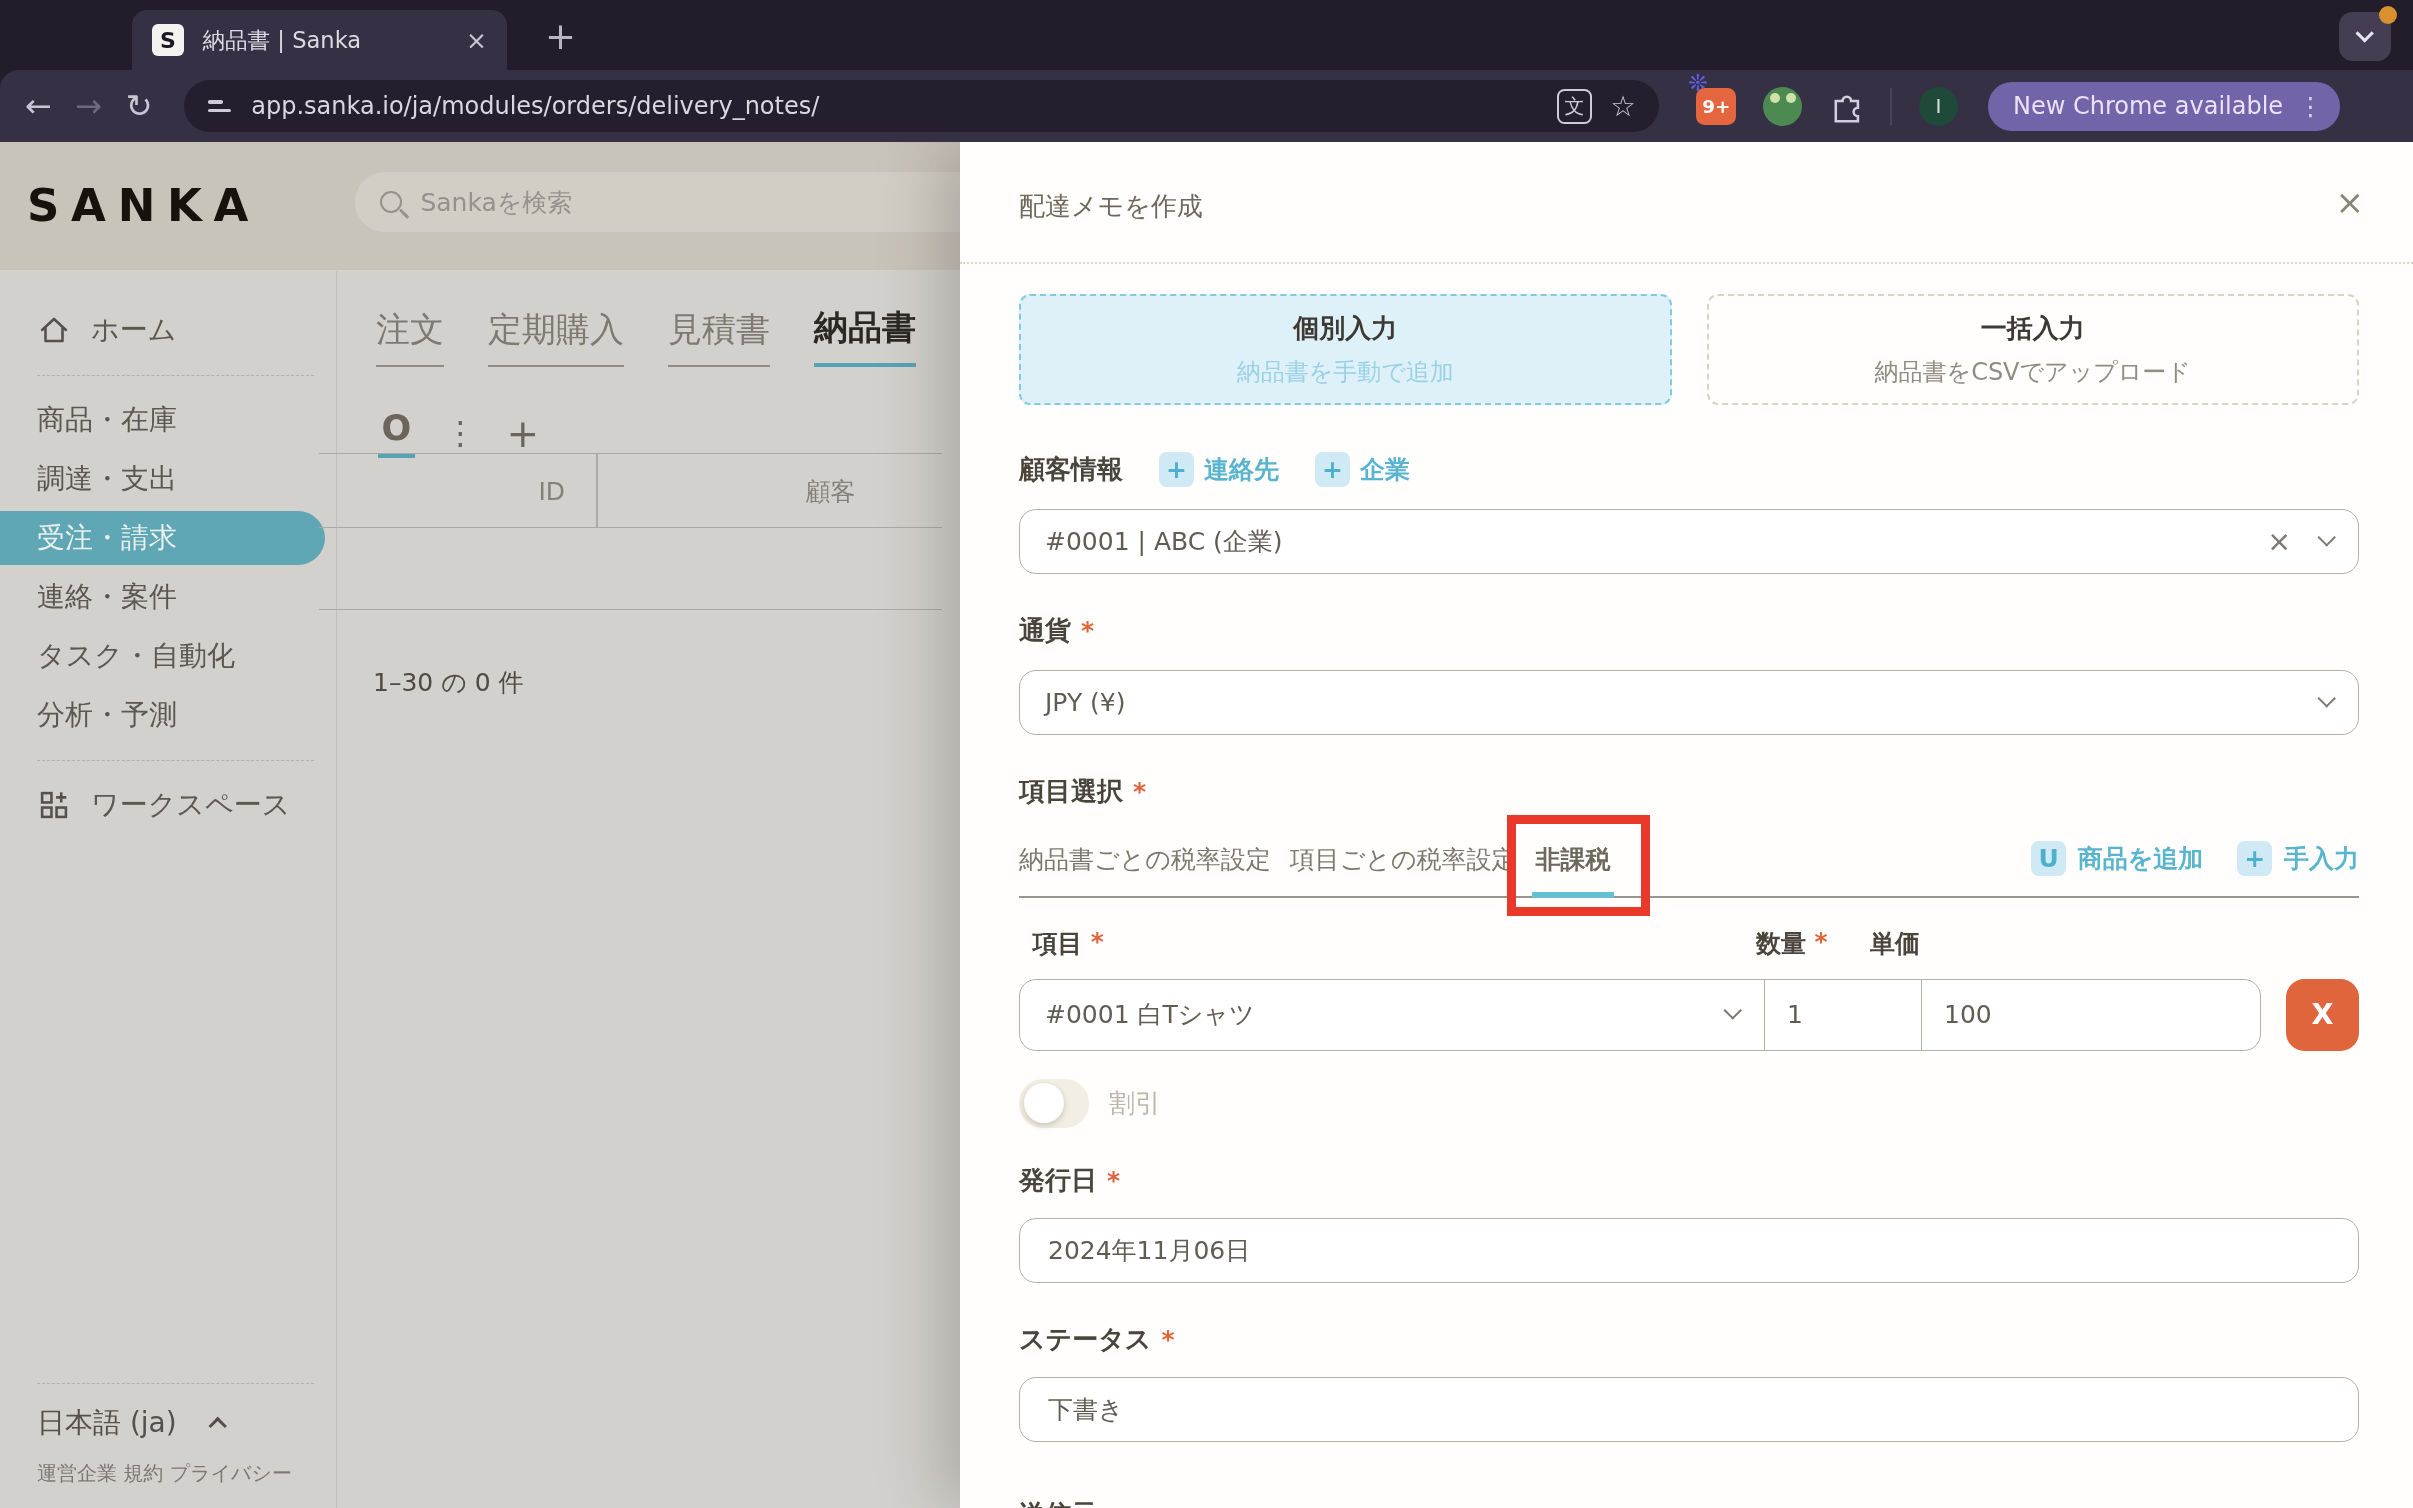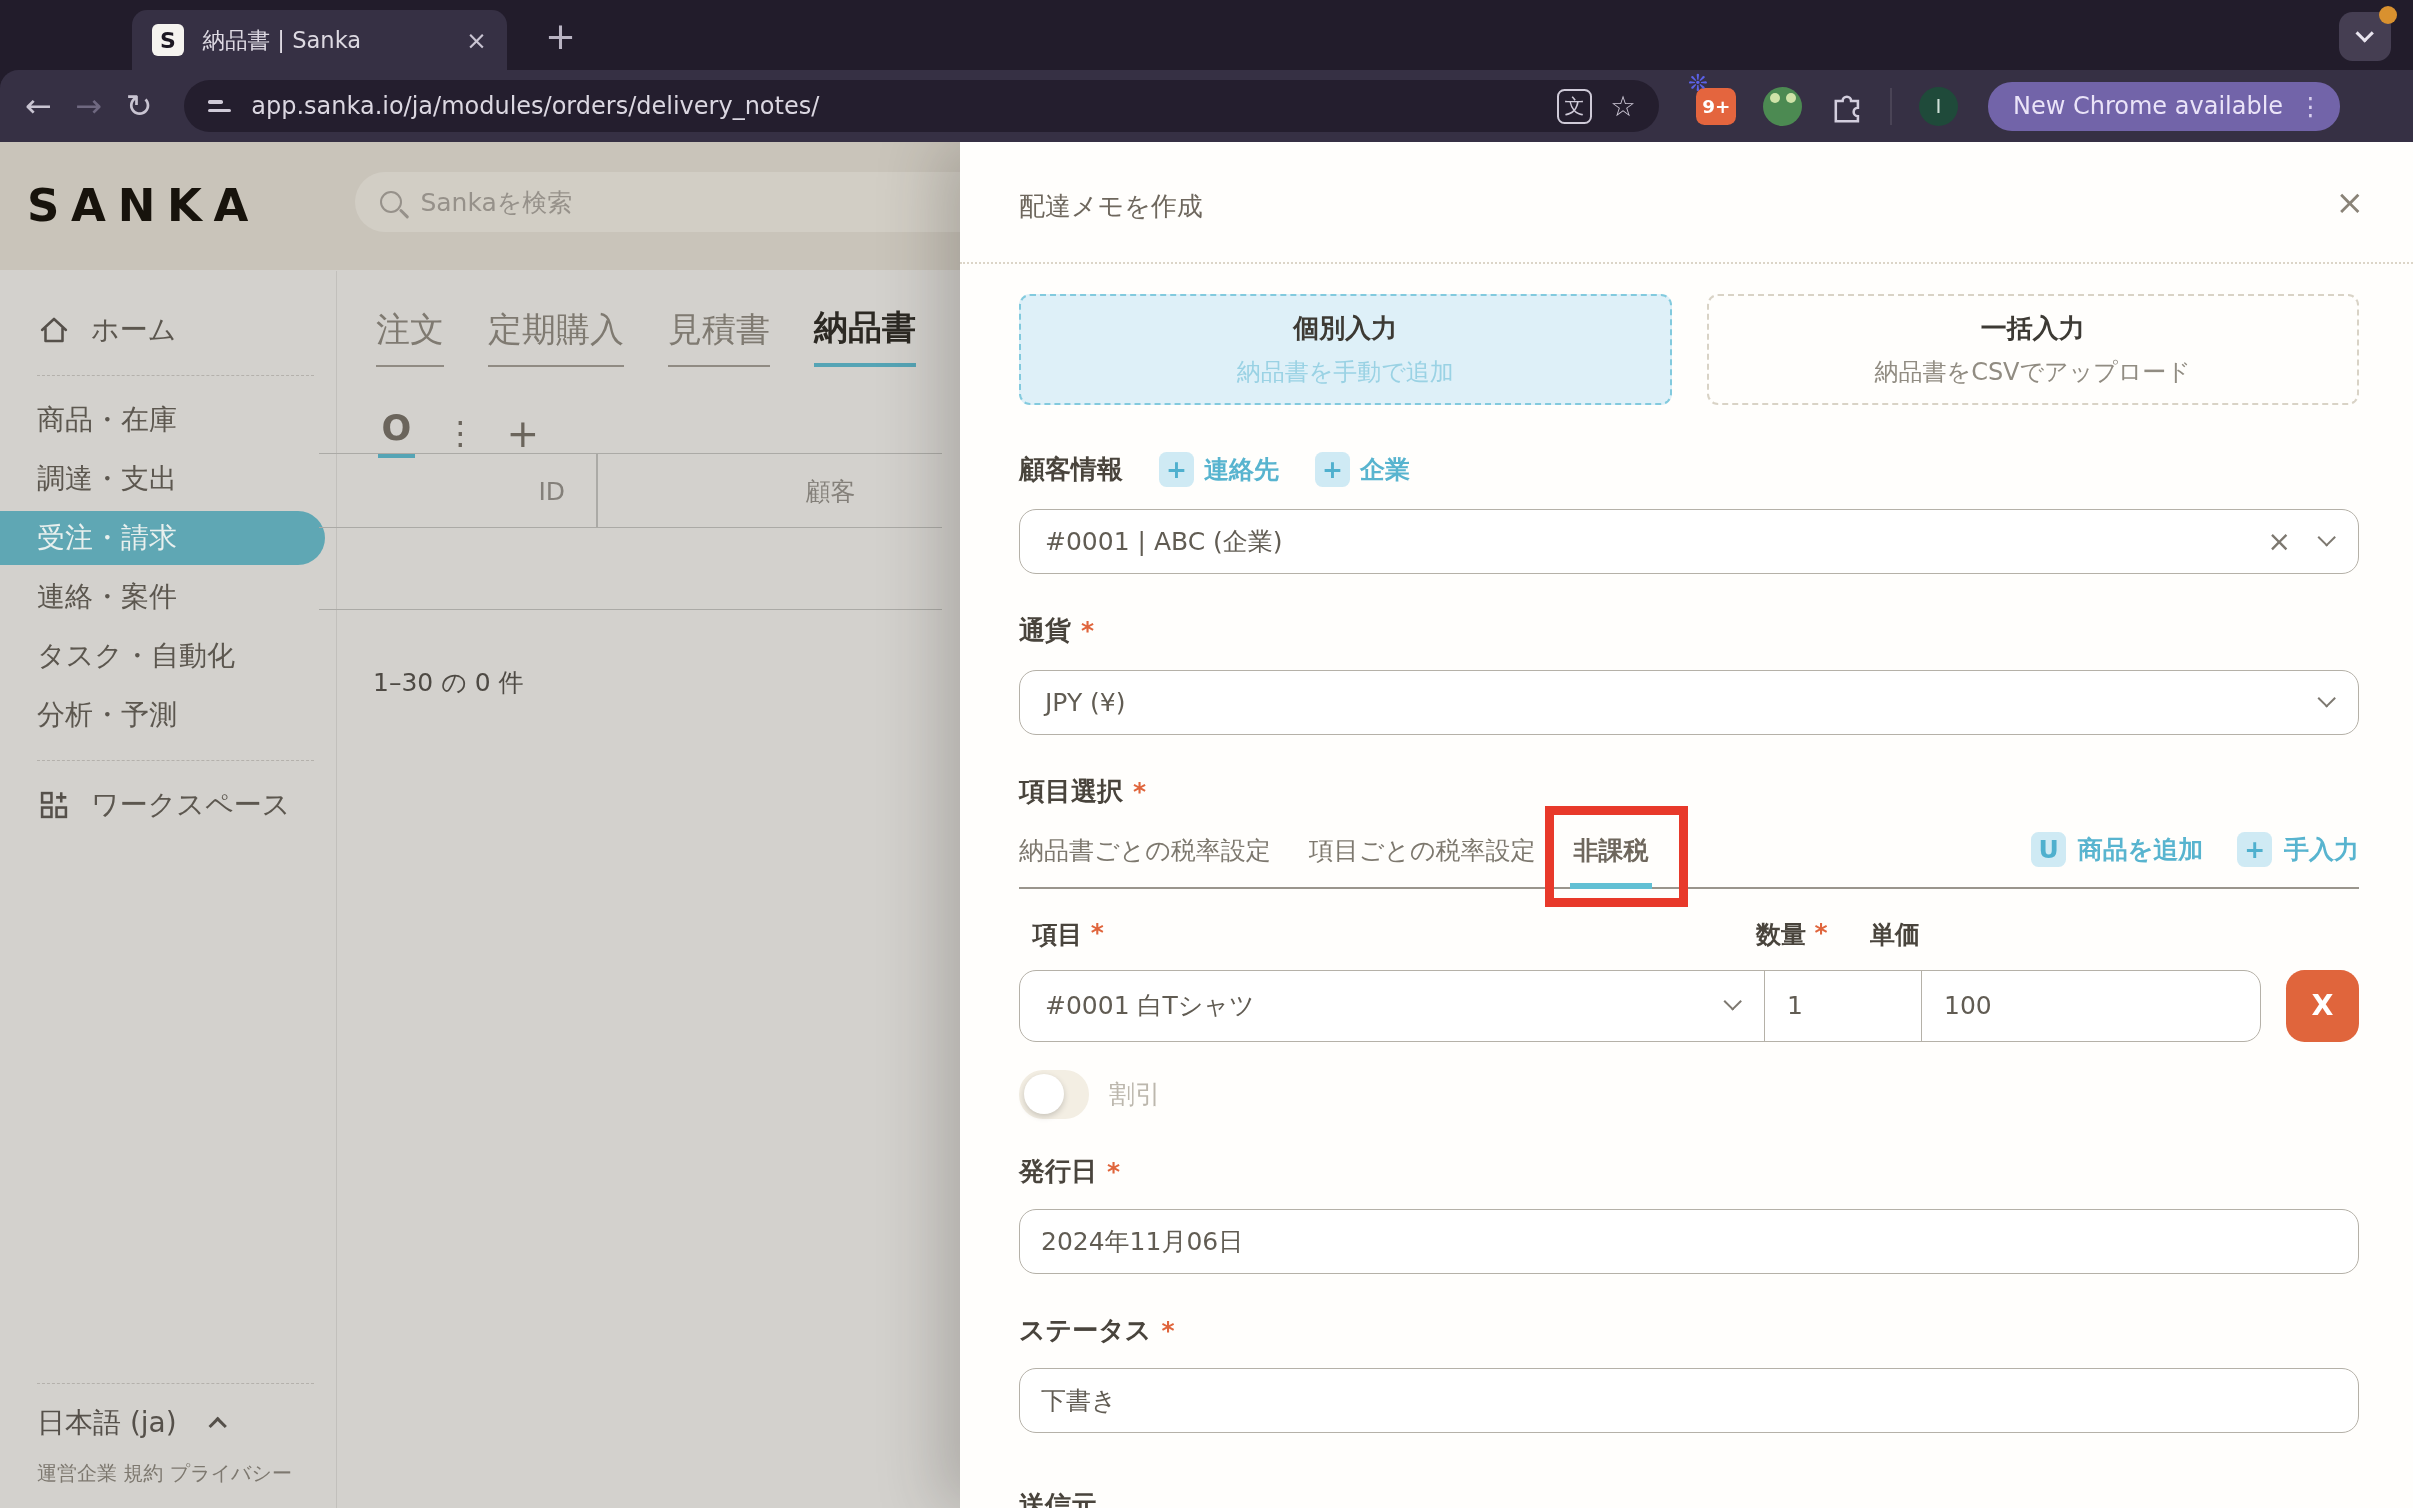--- a/index.html
+++ b/index.html
@@ -121,21 +121,21 @@
   .chip-ic { width:35px; height:35px; border-radius:7.5px; background:#cfeaf4; color:#4fb0ce;
     font-size:25px; font-weight:700; display:flex; align-items:center; justify-content:center; }
   .chip-lb { font-size:25px; color:#58b4cf;font-weight:bold; }
   .field { margin-top:22px; height:65px; border:1.7px solid #b5b1a8; border-radius:17px; background:#fff;
     display:flex; align-items:center; padding:0 25px; font-size:25px; color:#615c53; }
   .field .val { flex:1; }
   .clear-x { color:#7d7870; font-size:28.5px; margin-right:28.5px; }
   .chev-d { width:13.4px; height:13.4px; border-right:2.5px solid #7d7870; border-bottom:2.5px solid #7d7870;
     transform:rotate(45deg); margin-top:-6.7px; }
   .lab-row { margin-top:39px; display:flex; gap:10px; align-items:baseline; }
-  .taxtabs { margin-top:23px; display:flex; align-items:flex-end; gap:38px; padding-bottom:20px;
+  .taxtabs { margin-top:32px; display:flex; align-items:flex-end; gap:19px; padding-bottom:20px;
     border-bottom:2.5px solid #9a958c; position:relative; }
   .taxtab { font-size:25px; color:#7d786e; white-space:nowrap; }
   .taxtab.active { font-weight:700; color:#6e675d; position:relative; }
   .taxtab.active .tline { position:absolute; left:-3.4px; right:-3.4px; bottom:-22px; height:5.9px; background:#62c0d4; }
   .redbox { position:absolute; top:-28.5px; left:-28.5px; right:-39px; bottom:-40px;
     border:9.2px solid #e8392a; z-index:5; }
   .taxlinks { margin-left:auto; display:flex; align-items:center; gap:34px; }
   .tlink { display:flex; align-items:center; gap:11.7px; }
   .ilabels { margin-top:28.5px; position:relative; height:32px; }
   .il-item { position:absolute; left:13.4px; } .il-qty { position:absolute; left:737px; }
@@ -150,21 +150,21 @@
   .icell-qty { width:157px; display:flex; align-items:center; padding:0 22px; border-right:1.7px solid #b5b1a8; }
   .icell-price { flex:1; display:flex; align-items:center; padding:0 22px; }
   .del-x { margin-left:25px; width:74px; height:72px; border-radius:18.4px; background:#e0653c; color:#fff;
     font-size:28.5px; font-weight:700; display:flex; align-items:center; justify-content:center; }
   .disc-row { margin-top:28.5px; display:flex; align-items:center; gap:20px; }
   .toggle { width:70px; height:49px; border-radius:24px; background:#f3eee3; position:relative; }
   .toggle::after { content:""; position:absolute; left:5px; top:4.2px; width:40px; height:40px;
     border-radius:50%; background:#fff; box-shadow:0 2.5px 6.7px rgba(0,0,0,.18); }
   .disc-lb { font-size:26px; color:#bcb7ad; }
   .tfield { margin-top:20px; height:65px; border:1.7px solid #b5b1a8; border-radius:17px; background:#fff;
-    display:flex; align-items:center; padding:0 21px; font-size:25px; color:#615c53; }
+    display:flex; align-items:center; padding:0 28px; font-size:25px; color:#615c53; }
 </style>
 </head>
 <body>
 
 <div class="browser">
   <div class="tabstrip">
     <div class="tab">
       <span class="favicon">S</span>
       <span class="tab-title">納品書 | Sanka</span>
       <span class="tab-close">×</span>

